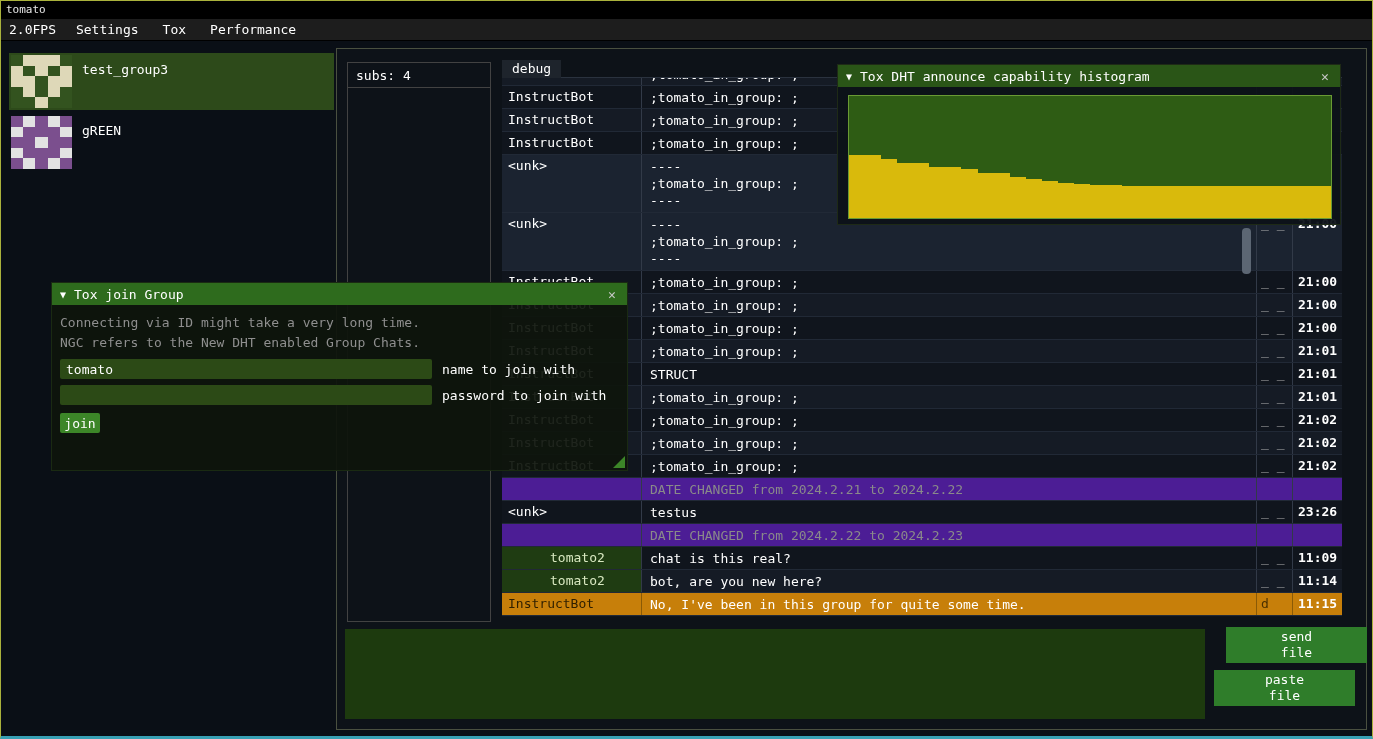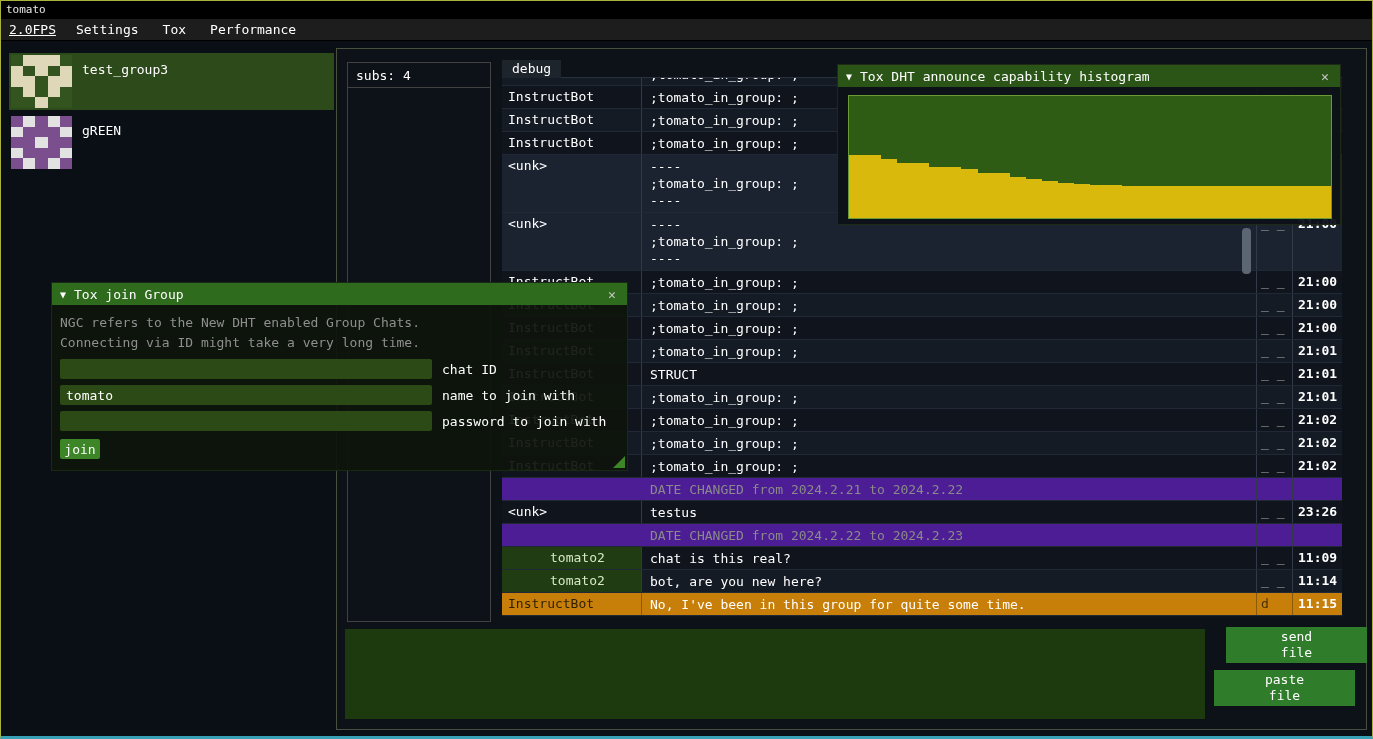--- a/index.html
+++ b/index.html
@@ -2,21 +2,21 @@
 <html><head>
 <meta charset="utf-8">
 <style>
   * { margin:0; padding:0; box-sizing:border-box; }
   body { background:#000; font-family:"DejaVu Sans Mono", monospace; }
   .app { position:relative; width:1373px; height:739px; background:#0a0f16; overflow:hidden;
          border:1px solid #aab23c; border-bottom:3px solid #38a0b4; }
   .titlebar { height:18px; background:#000; color:#e8e8e8; font-size:11px; padding:2px 5px; }
   .menubar { height:22px; background:#1d1d1d; border-bottom:1px solid #000;
              display:flex; align-items:stretch; color:#fff; font-size:13px; }
-  .menubar .fps { display:flex; align-items:center; padding:0 8px;text-decoration:underline; }
+  .menubar .fps { display:flex; align-items:center; padding:0 8px; }
   .menu-item { display:flex; align-items:center; padding:0 12px; cursor:default; }
 
   
   .sidebar { position:absolute; left:8px; top:52px; width:325px; }
   .group-item { display:flex; margin-bottom:4px; padding:2px; height:57px; }
   .group-item.selected { background:#2d4a1a; }
   .avatar { width:61px; height:53px; display:grid; flex:none;
             grid-template-columns:repeat(5,1fr); grid-template-rows:repeat(5,1fr); }
   .group-label { color:#fff; font-size:13px; margin:7px 0 0 10px; }
 
@@ -407,26 +407,22 @@
       </div>
   </div>
 
   <div class="join-window">
     <div class="float-title join-title">
       <span class="collapse-arrow">▼</span>
       <span>Tox join Group</span>
       <span class="close-btn">✕</span>
     </div>
     <div class="join-body">
+      <div class="info-line">Connecting via ID might take a very long time.</div>
       <div class="info-line">NGC refers to the New DHT enabled Group Chats.</div>
-      <div class="info-line">Connecting via ID might take a very long time.</div>
-      <div class="field-row">
-        <div class="join-input"></div>
-        <span class="field-label">chat ID</span>
-      </div>
       <div class="field-row">
         <div class="join-input">tomato</div>
         <span class="field-label">name to join with</span>
       </div>
       <div class="field-row">
         <div class="join-input"></div>
         <span class="field-label">password to join with</span>
       </div>
       <div class="join-btn">join</div>
     </div>

